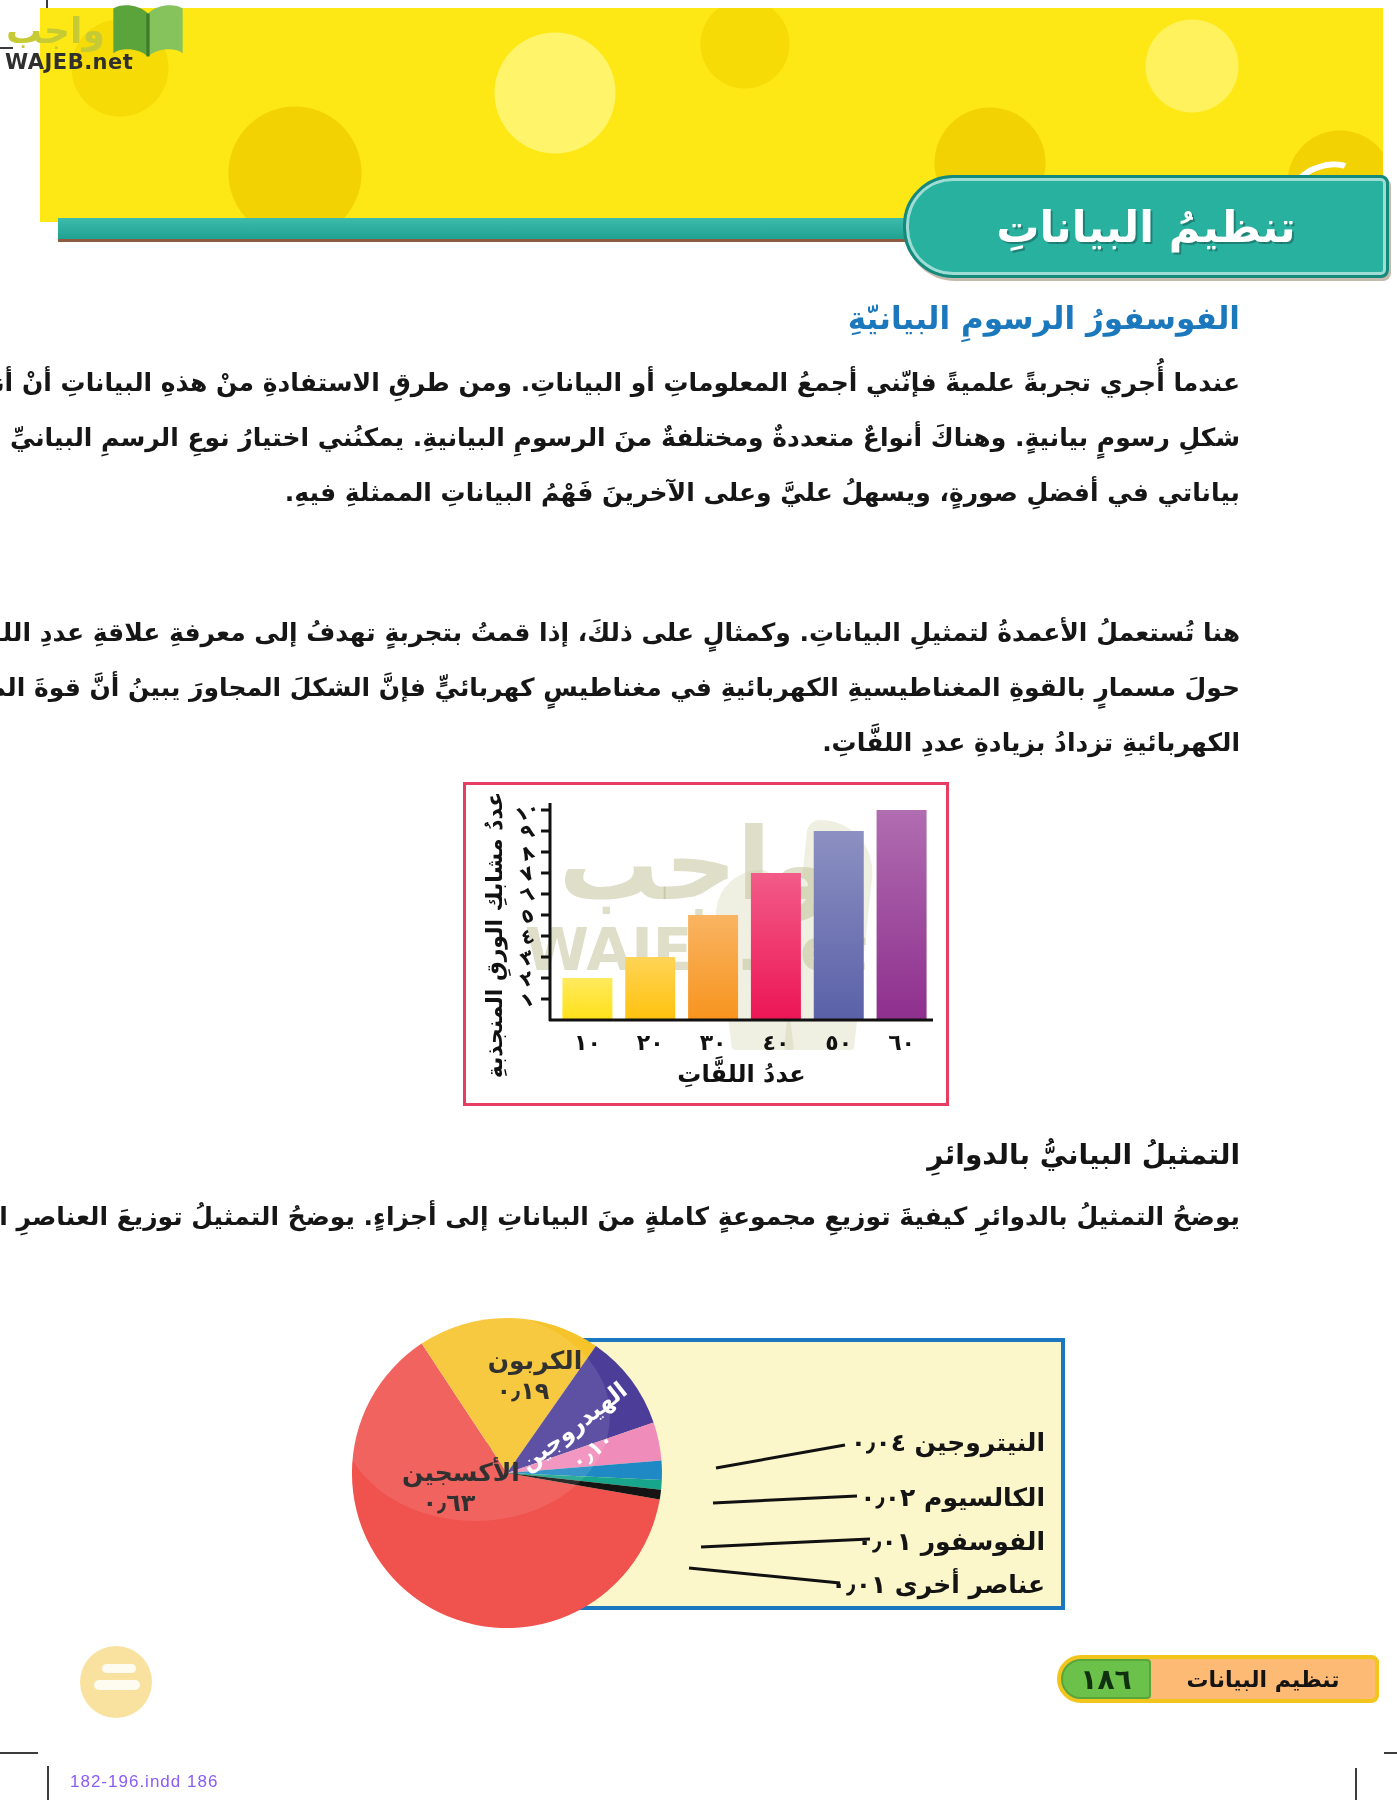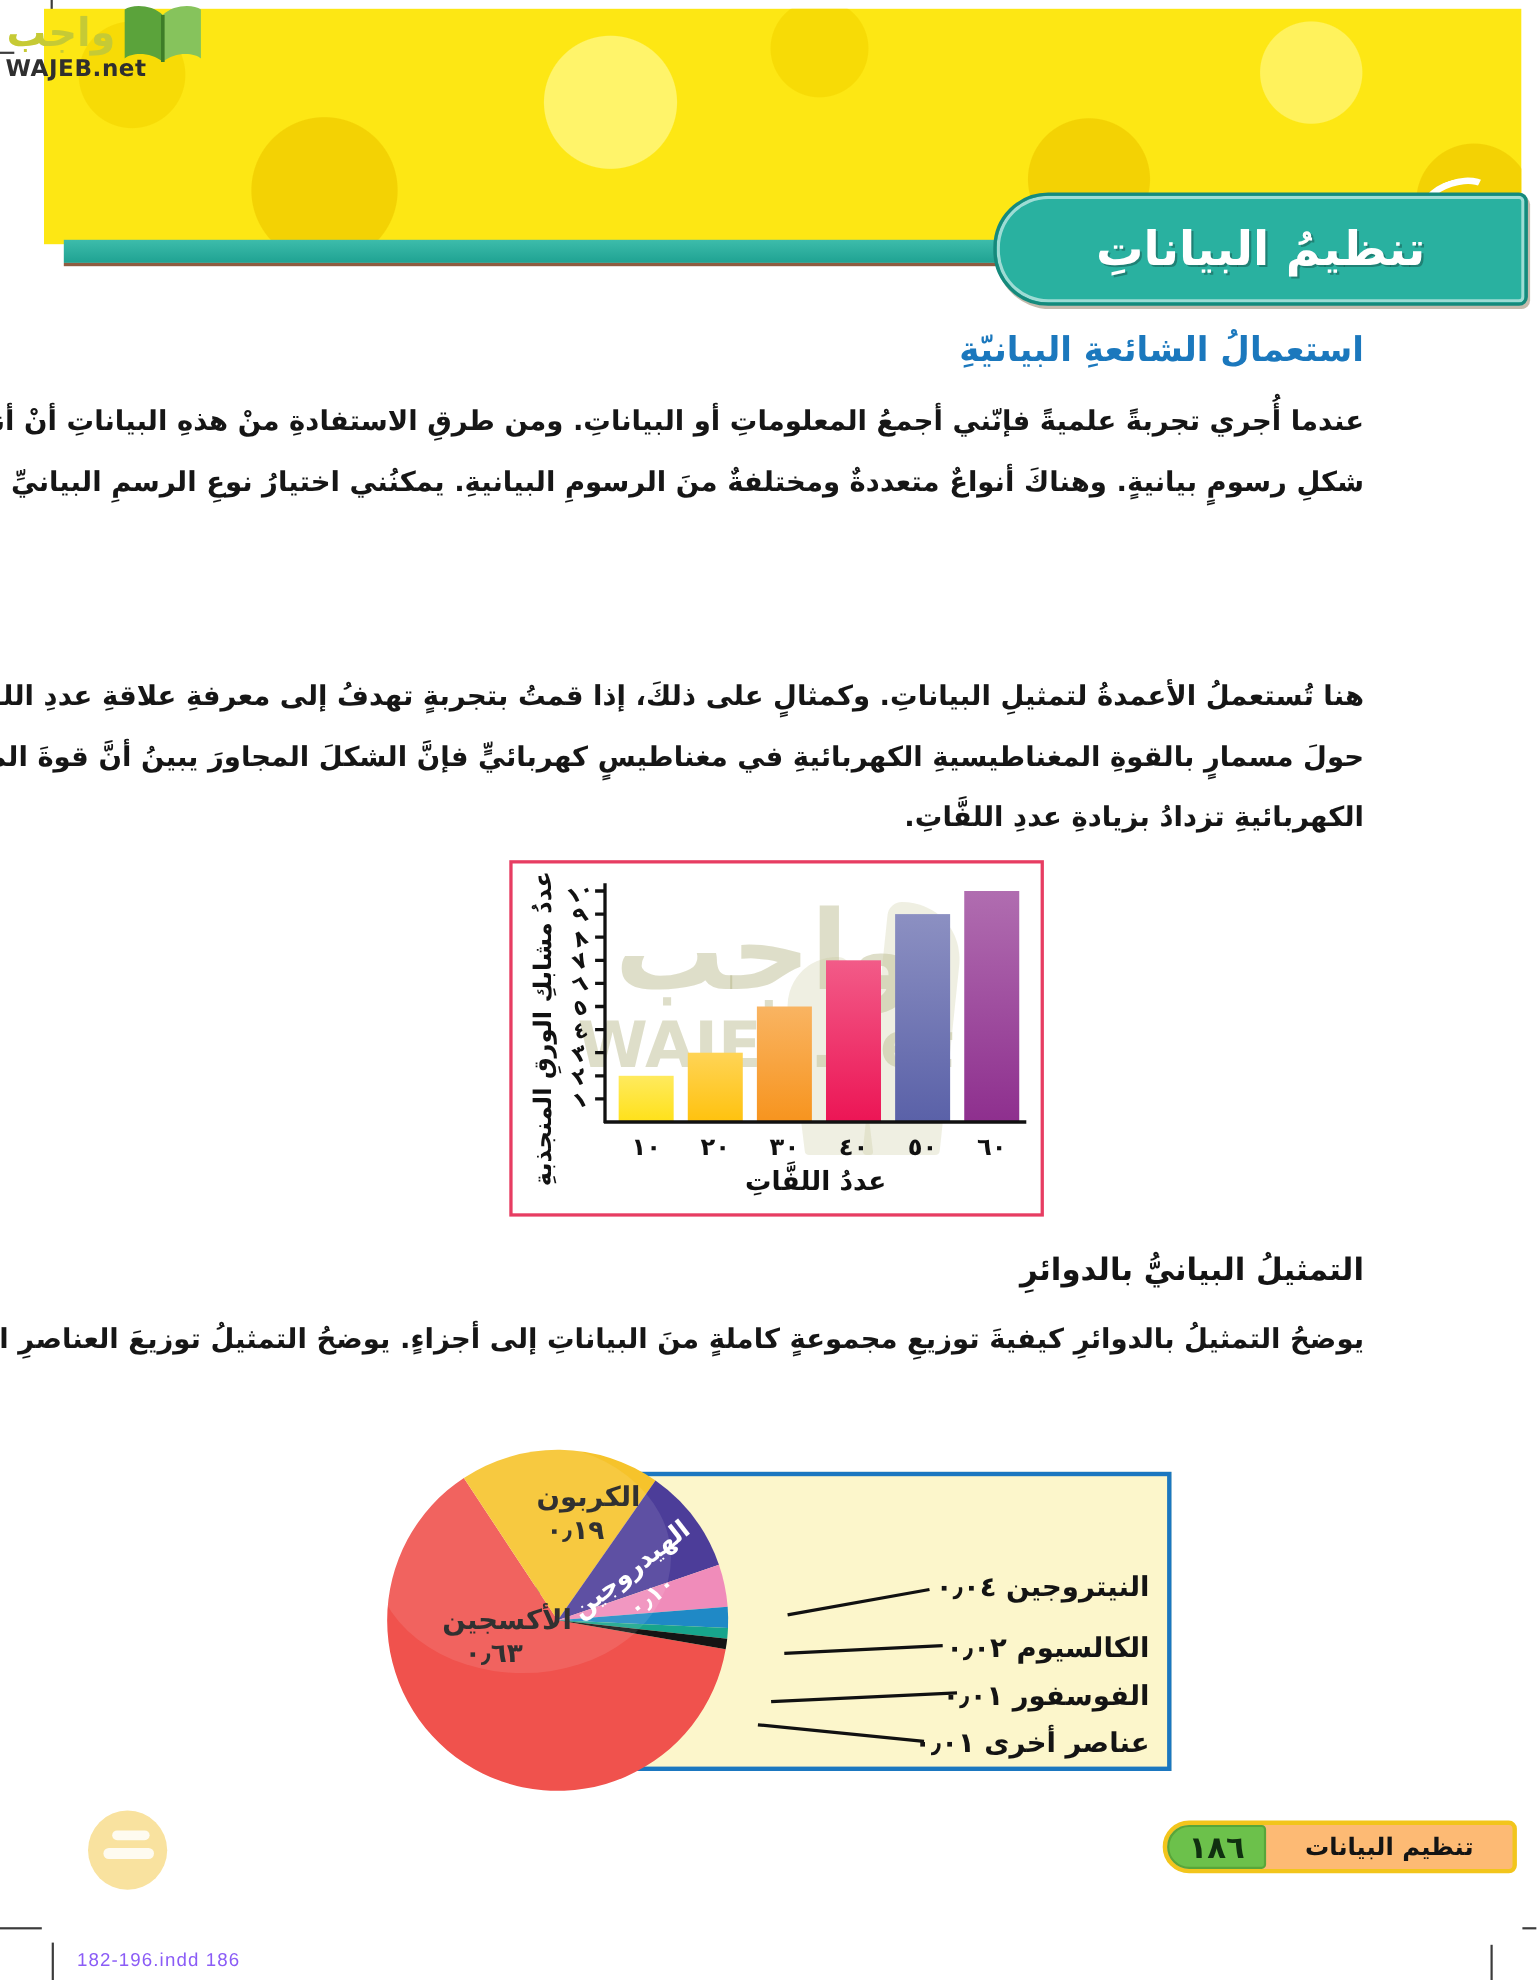--- a/index.html
+++ b/index.html
@@ -104,24 +104,25 @@
   <div class="logo-ar">واجب</div>
   <div class="logo-la">WAJEB.net</div>
   <div class="book-icon">
     <svg width="84" height="66" viewBox="0 0 100 80">
       <path d="M50 14 C38 2 16 2 8 8 L8 62 C16 55 38 55 50 66 Z" fill="#5ba33b"></path>
       <path d="M50 14 C62 2 84 2 92 8 L92 62 C84 55 62 55 50 66 Z" fill="#86c35c"></path>
       <path d="M50 14 L50 66" stroke="#3e7d28" stroke-width="4"></path>
     </svg>
   </div>
 
-  <div class="h-blue">استعمالُ الشائعةِ البيانيّةِ</div>
+  <div class="h-blue">الفوسفورُ الرسومِ البيانيّةِ</div>
   <div class="para" style="top:358px;">
     <div class="line full">عندما أُجري تجربةً علميةً فإنّني أجمعُ المعلوماتِ أو البياناتِ. ومن طرقِ الاستفادةِ منْ هذهِ البياناتِ أنْ أنظّمَها على</div>
     <div class="line full">شكلِ رسومٍ بيانيةٍ. وهناكَ أنواعٌ متعددةٌ ومختلفةٌ منَ الرسومِ البيانيةِ. يمكنُني اختيارُ نوعِ الرسمِ البيانيِّ الذِي ينظّمُ</div>
+    <div class="line last">بياناتي في أفضلِ صورةٍ، ويسهلُ عليَّ وعلى الآخرينَ فَهْمُ البياناتِ الممثلةِ فيهِ.</div>
   </div>
 
   <div class="para" style="top:608px;">
     <div class="line full">هنا تُستعملُ الأعمدةُ لتمثيلِ البياناتِ. وكمثالٍ على ذلكَ، إذا قمتُ بتجربةٍ تهدفُ إلى معرفةِ علاقةِ عددِ اللفّاتِ</div>
     <div class="line full">حولَ مسمارٍ بالقوةِ المغناطيسيةِ الكهربائيةِ في مغناطيسٍ كهربائيٍّ فإنَّ الشكلَ المجاورَ يبينُ أنَّ قوةَ المغناطيسيةِ</div>
     <div class="line last">الكهربائيةِ تزدادُ بزيادةِ عددِ اللفَّاتِ.</div>
   </div>
 
   <div class="chart-frame">
     <div class="wm" style="left:30px;top:30px;width:400px;font-size:100px;line-height:100px;">واجب</div>

